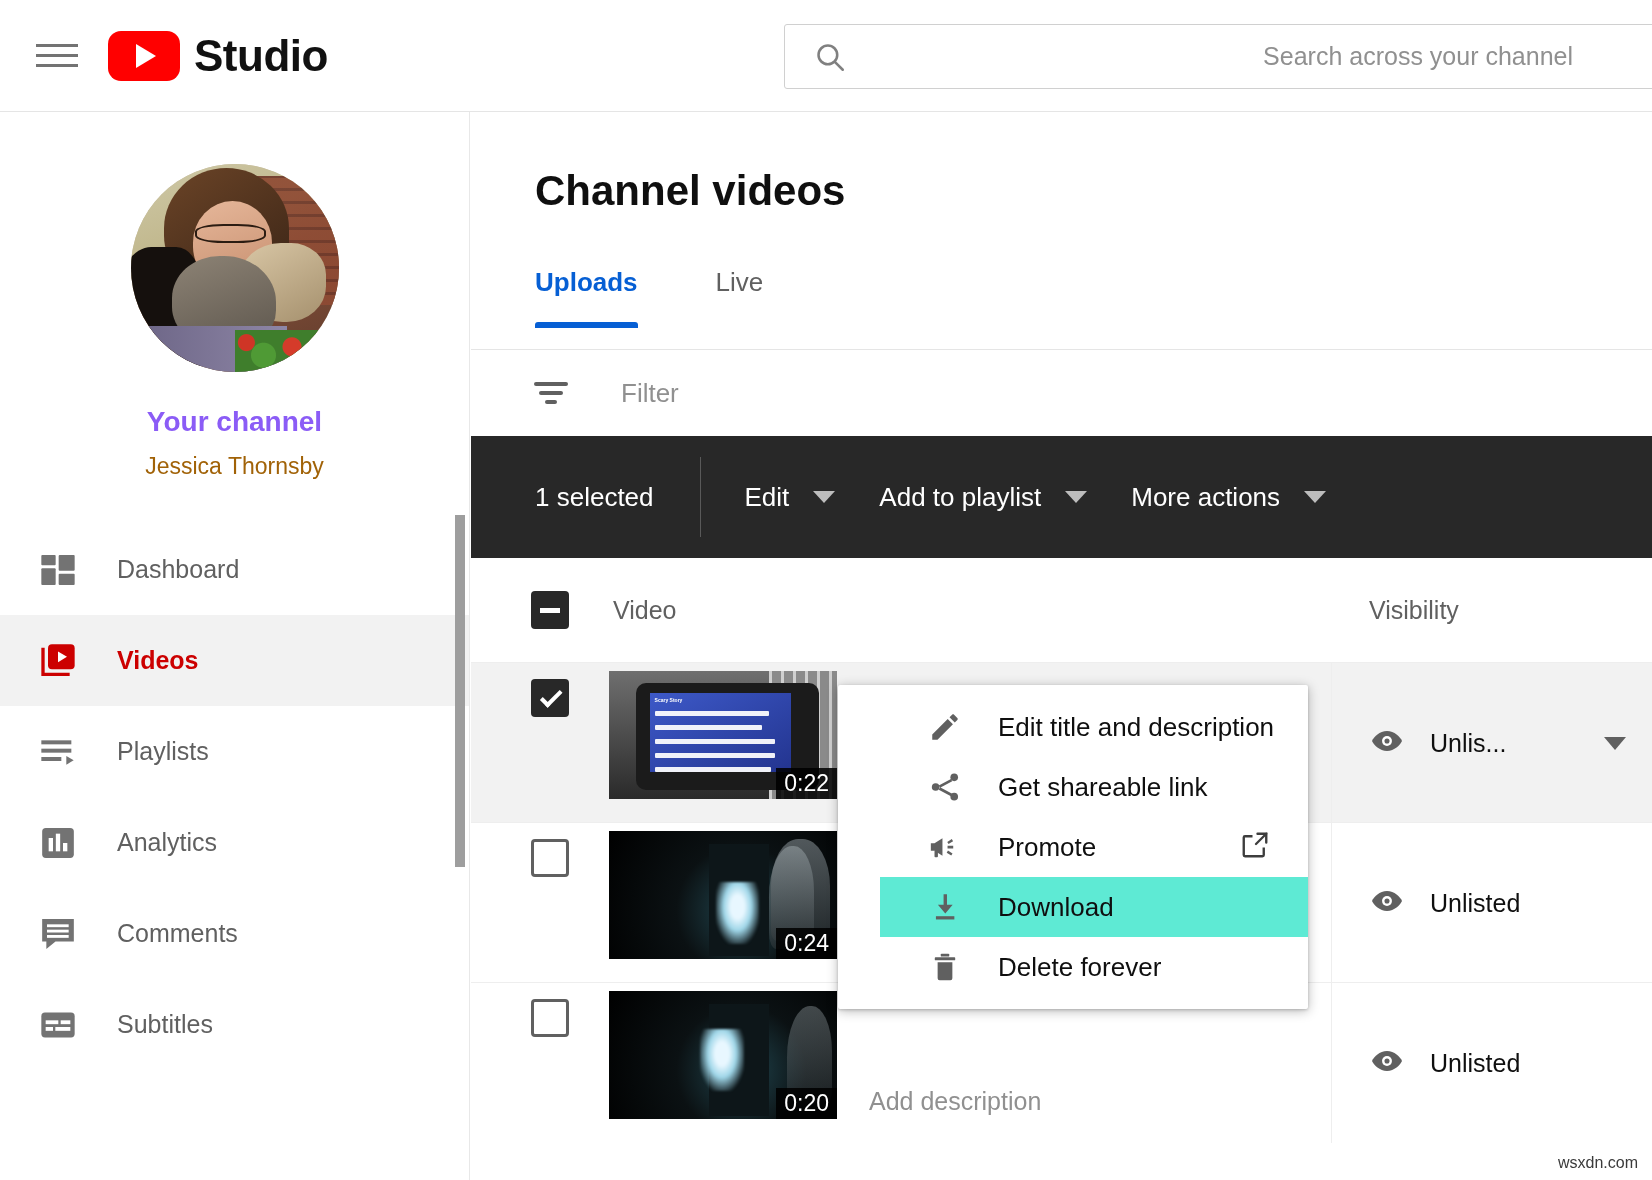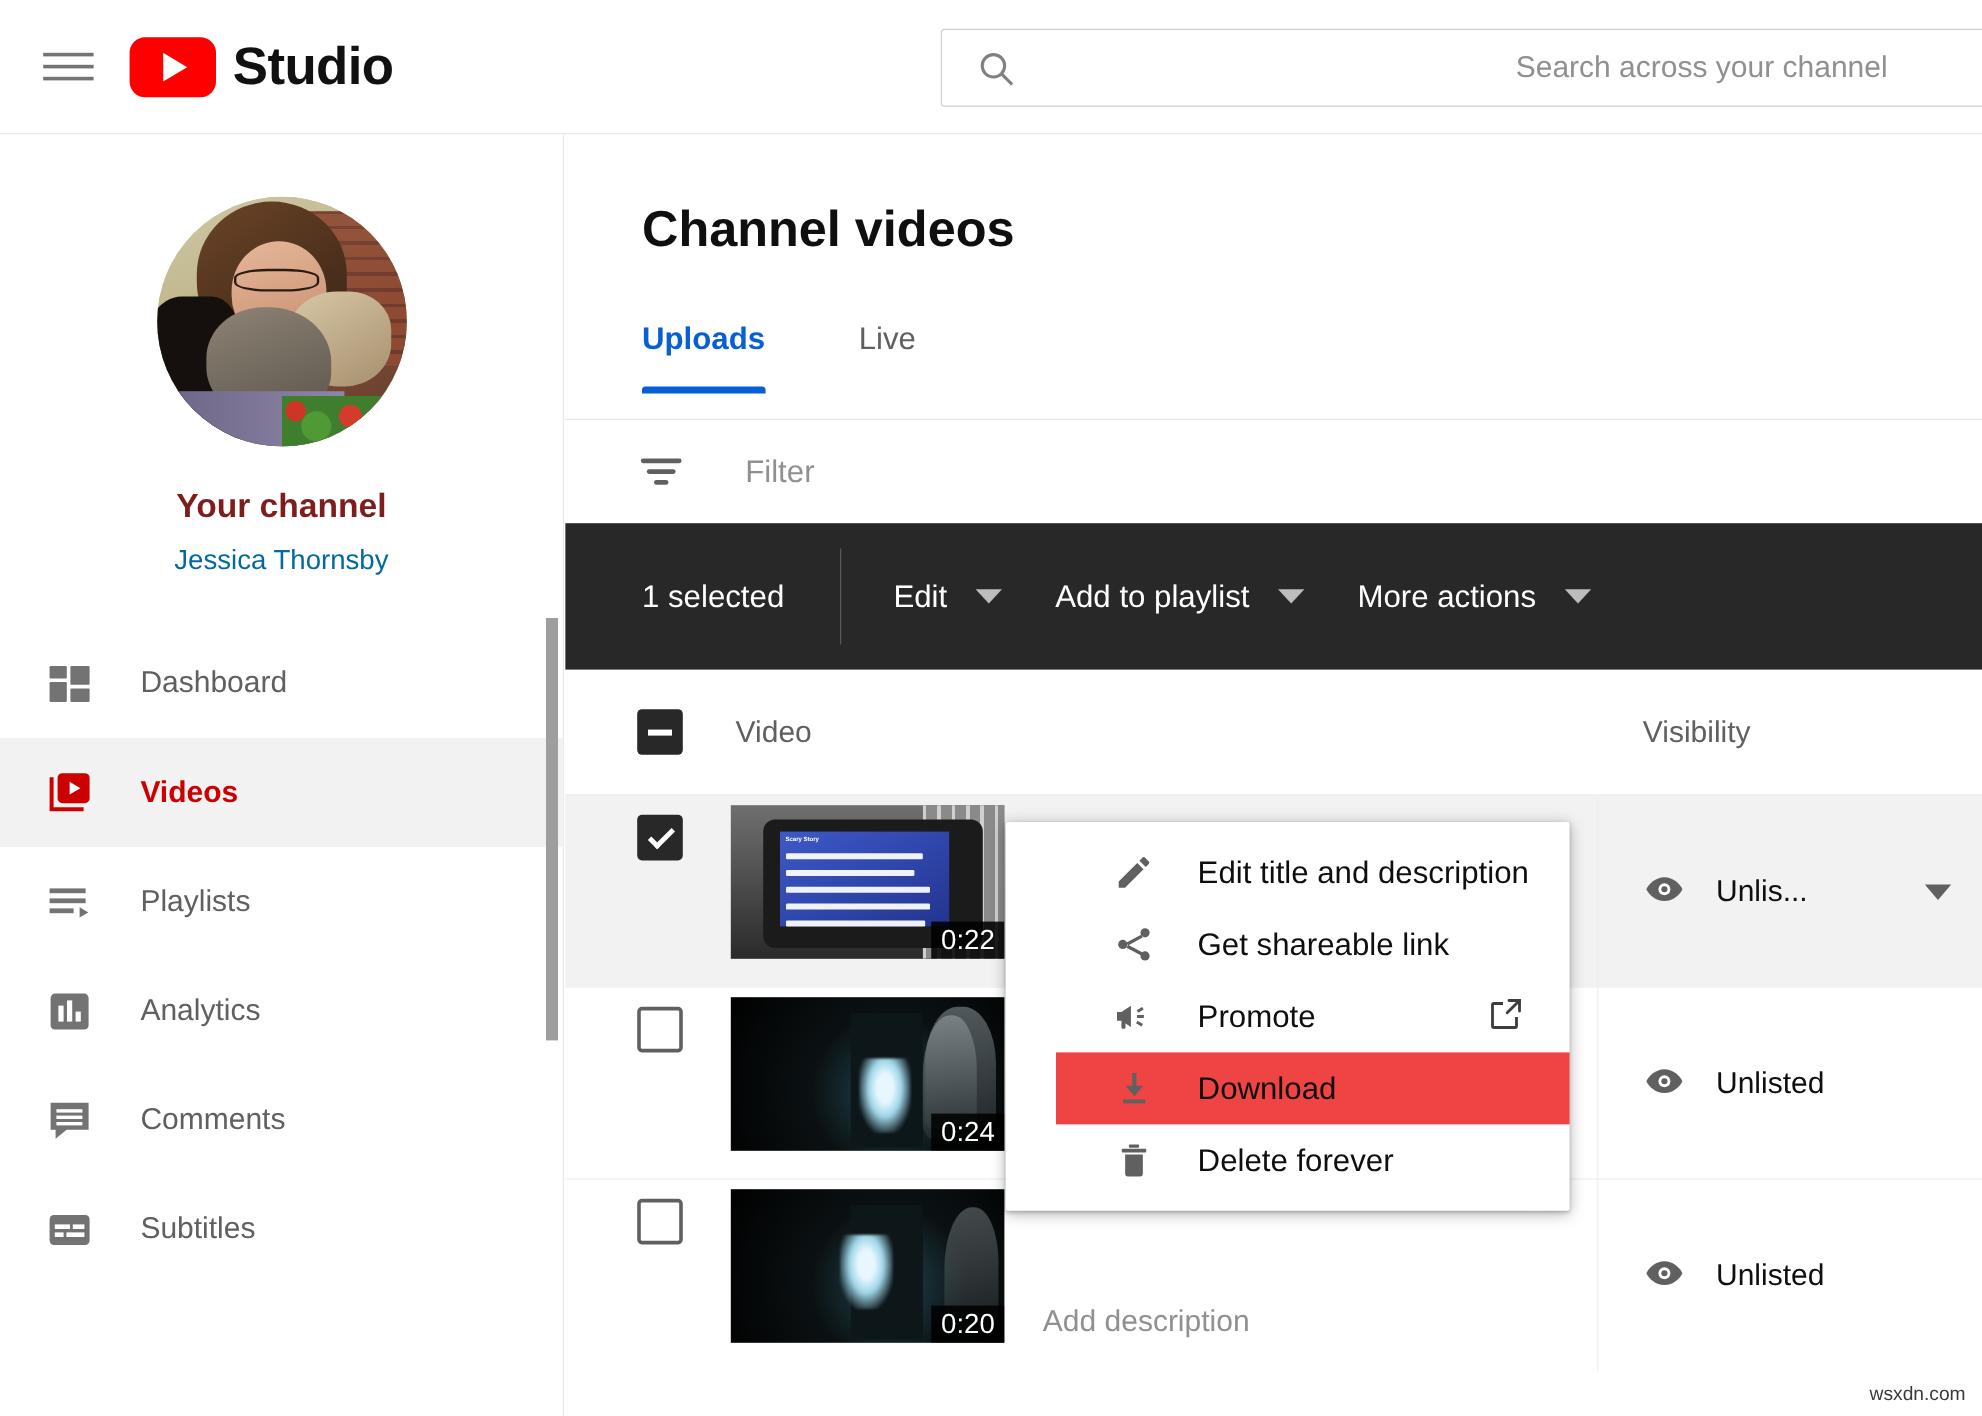--- a/index.html
+++ b/index.html
@@ -75,22 +75,22 @@
       border-radius: 40% 30% 0 0; background: #15100d; }
   #avatar .blanket { position: absolute; left: 0; bottom: 0; width: 75%; height: 22%;
       background: linear-gradient(90deg,#6b6485,#8e86a6); }
   #avatar .salad { position: absolute; right: 4%; bottom: 0; width: 46%; height: 20%;
       background: radial-gradient(circle at 30% 60%, #4f9a35 0 12px, transparent 13px),
                   radial-gradient(circle at 60% 40%, #d53b2a 0 9px, transparent 10px),
                   radial-gradient(circle at 80% 70%, #56a83a 0 11px, transparent 12px),
                   radial-gradient(circle at 12% 30%, #cf3526 0 8px, transparent 9px),
                   #3f7e2c; }
 
-  #channel-title { text-align: center; margin-top: 34px; font-size: 28px; font-weight: 700; color: #7f1d1d; }
-  #channel-name  { text-align: center; margin-top: 15px; font-size: 23px; color: #0369a1; }
+  #channel-title { text-align: center; margin-top: 34px; font-size: 28px; font-weight: 700; color: #8b5cf6; }
+  #channel-name  { text-align: center; margin-top: 15px; font-size: 23px; color: #a16207; }
 
   #navlist { margin-top: 44px; }
   .nav-item {
     height: 91px; display: flex; align-items: center; padding-left: 32px;
     cursor: pointer; color: #606060; font-size: 25px;
   }
   .nav-item .nav-ico { width: 52px; display: flex; justify-content: center; align-items: center; }
   .nav-item .nav-label { margin-left: 33px; }
   .nav-item.active { background: #f2f2f2; color: #cc0000; font-weight: 600; }
 
@@ -181,21 +181,21 @@
       border-left: 11px solid transparent; border-right: 11px solid transparent; border-top: 13px solid #606060; cursor: pointer; }
 
   
   #ctxmenu {
     position: absolute; left: 367px; top: 573px; width: 470px; background: #ffffff;
     box-shadow: 0 2px 12px rgba(0,0,0,.28), 0 1px 3px rgba(0,0,0,.18); border-radius: 2px; z-index: 40; padding-left: 42px;
   }
   .menu-item { height: 60px; display: flex; align-items: center; cursor: pointer; position: relative; }
   .menu-item:first-child { margin-top: 12px; }
   .menu-item:last-child { margin-bottom: 12px; }
-  .menu-item.hover { background: #ef4444; }
+  .menu-item.hover { background: #5eead4; }
   .menu-item .mico { width: 58px; margin-left: 36px; display: flex; justify-content: center; }
   .menu-item .mlabel { margin-left: 24px; font-size: 26px; color: #0f0f0f; white-space: nowrap; }
   .menu-item .mext { position: absolute; right: 38px; }
 
   #watermark { position: absolute; right: 14px; bottom: 8px; font-size: 16px; color: #3a3a3a;
       font-family: "Liberation Sans", sans-serif; }
 </style>
 </head>
 <body>
 

